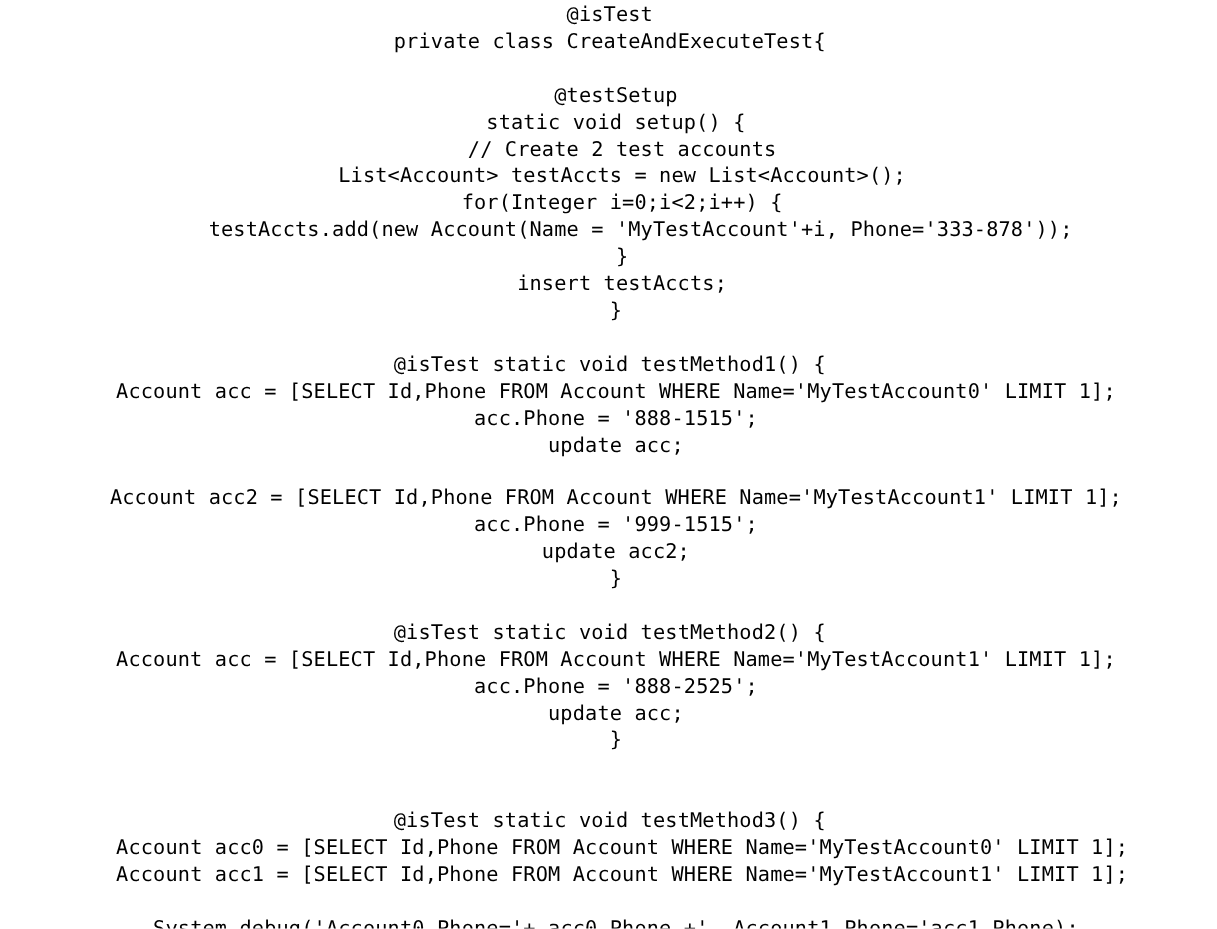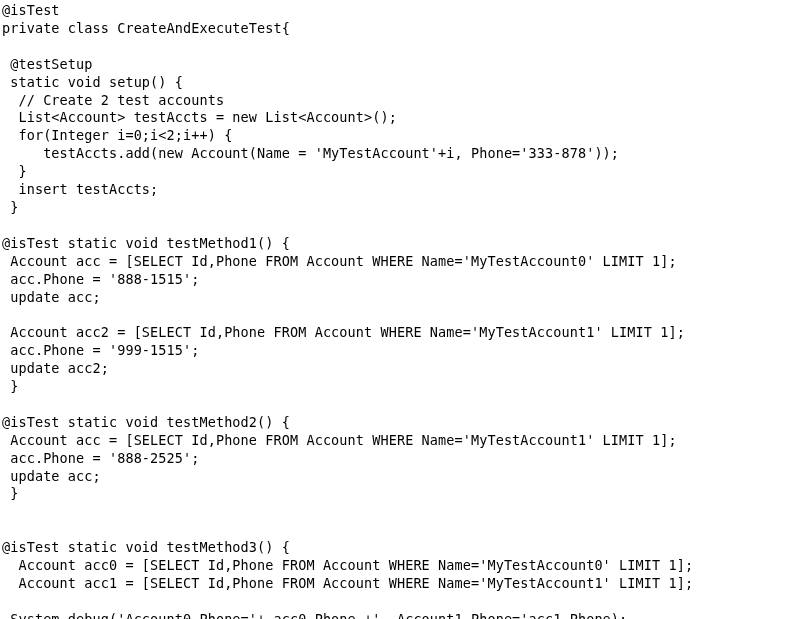--- a/index.html
+++ b/index.html
@@ -20,18 +20,19 @@
     font-family: "DejaVu Sans Mono", monospace;
     font-size: 13.5px;
     line-height: 17.9px;
     white-space: pre;
     letter-spacing: 0.1px;
     overflow: hidden;
   }
   .code-line {
     white-space: pre;
     min-height: 17.9px;
+    text-align: center;
   }
 </style>
 </head>
 <body>
 
 <pre id="code-block"><div class="code-line">@isTest</div><div class="code-line">private class CreateAndExecuteTest{</div><div class="code-line">&nbsp;</div><div class="code-line"> @testSetup</div><div class="code-line"> static void setup() {</div><div class="code-line">  // Create 2 test accounts</div><div class="code-line">  List&lt;Account&gt; testAccts = new List&lt;Account&gt;();</div><div class="code-line">  for(Integer i=0;i&lt;2;i++) {</div><div class="code-line">     testAccts.add(new Account(Name = 'MyTestAccount'+i, Phone='333-878'));</div><div class="code-line">  }</div><div class="code-line">  insert testAccts;</div><div class="code-line"> }</div><div class="code-line">&nbsp;</div><div class="code-line">@isTest static void testMethod1() {</div><div class="code-line"> Account acc = [SELECT Id,Phone FROM Account WHERE Name='MyTestAccount0' LIMIT 1];</div><div class="code-line"> acc.Phone = '888-1515';</div><div class="code-line"> update acc;</div><div class="code-line">&nbsp;</div><div class="code-line"> Account acc2 = [SELECT Id,Phone FROM Account WHERE Name='MyTestAccount1' LIMIT 1];</div><div class="code-line"> acc.Phone = '999-1515';</div><div class="code-line"> update acc2;</div><div class="code-line"> }</div><div class="code-line">&nbsp;</div><div class="code-line">@isTest static void testMethod2() {</div><div class="code-line"> Account acc = [SELECT Id,Phone FROM Account WHERE Name='MyTestAccount1' LIMIT 1];</div><div class="code-line"> acc.Phone = '888-2525';</div><div class="code-line"> update acc;</div><div class="code-line"> }</div><div class="code-line">&nbsp;</div><div class="code-line">&nbsp;</div><div class="code-line">@isTest static void testMethod3() {</div><div class="code-line">  Account acc0 = [SELECT Id,Phone FROM Account WHERE Name='MyTestAccount0' LIMIT 1];</div><div class="code-line">  Account acc1 = [SELECT Id,Phone FROM Account WHERE Name='MyTestAccount1' LIMIT 1];</div><div class="code-line">&nbsp;</div><div class="code-line"> System.debug('Account0.Phone='+ acc0.Phone +', Account1.Phone='acc1.Phone);</div></pre>
 
 </body></html>

